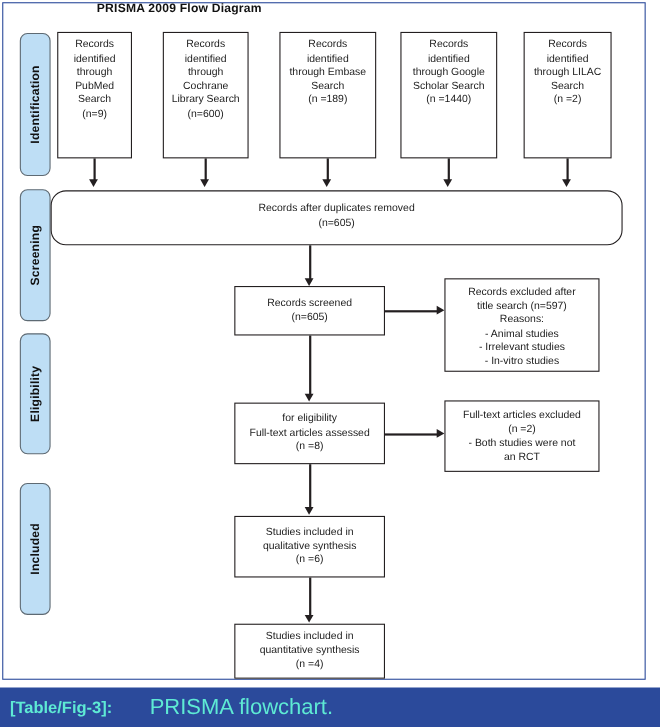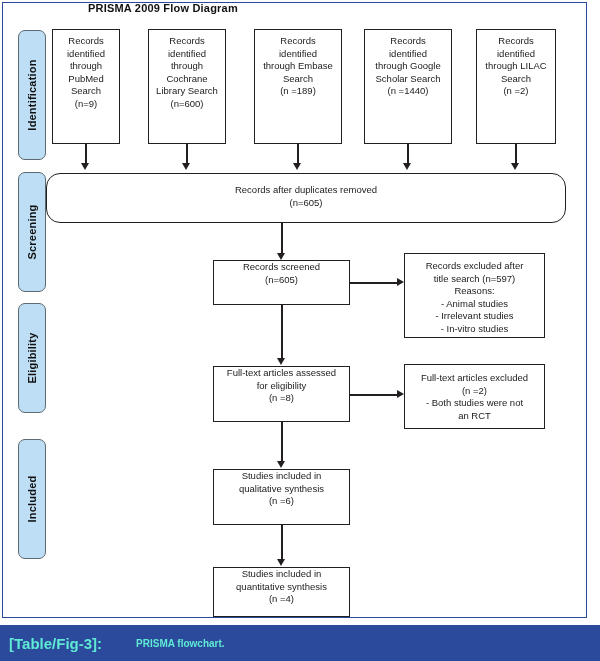--- a/index.html
+++ b/index.html
@@ -51,21 +51,21 @@
     display:flex;
     align-items:flex-start;
     justify-content:center;
     text-align:center;
     font-size:9.5px;
     line-height:12.5px;
     color:#1b1b1b;
     padding-top:5px;
     font-weight:500;
   }
-  .box.center-v{padding-top:0;}
+  .box.center-v{align-items:center;padding-top:0;}
   .box .inner{width:100%;padding:0 3px;box-sizing:border-box;}
   
   .vline{
     position:absolute;width:1.6px;background:#231f20;
   }
   .hline{
     position:absolute;height:1.6px;background:#231f20;
   }
   .arrow-down{
     position:absolute;width:0;height:0;
@@ -83,21 +83,21 @@
   #caption{
     position:absolute;left:0;top:625px;width:600px;height:36px;
     background:#2b4a9b;
     display:flex;align-items:center;
     color:#5eead4;
     box-sizing:border-box;
     padding-left:9px;
     gap:28px;
   }
   #caption .cap-tag{font-size:15px;font-weight:bold;margin-right:6px;}
-  #caption .cap-text{font-size:10px;font-weight:bold;}
+  #caption .cap-text{font-size:20px;font-weight:normal;}
 </style>
 </head>
 <body>
 
 <div id="frame">
   <div id="figure-border"></div>
 
   <div id="diagram-title">PRISMA 2009 Flow Diagram</div>
 
   <div class="stage" style="top:30px;height:130px;">
@@ -209,22 +209,22 @@
       <div>- Irrelevant studies</div>
       <div>- In-vitro studies</div>
     </div>
   </div>
 
   <div class="vline" style="left:281px;top:305px;height:56px;"></div>
   <div class="arrow-down" style="left:277px;top:358px;"></div>
 
   <div class="box center-v" style="left:213px;top:366px;width:137px;height:56px;">
     <div class="inner">
+      <div>for eligibility</div>
       <div>Full-text articles assessed</div>
-      <div>for eligibility</div>
       <div>(n =8)</div>
     </div>
   </div>
 
   <div class="hline" style="left:350px;top:394px;width:48px;"></div>
   <div class="arrow-right" style="left:397px;top:390px;"></div>
 
   <div class="box" style="left:404px;top:364px;width:141px;height:65px;padding-top:7px;">
     <div class="inner">
       <div>Full-text articles excluded</div>

